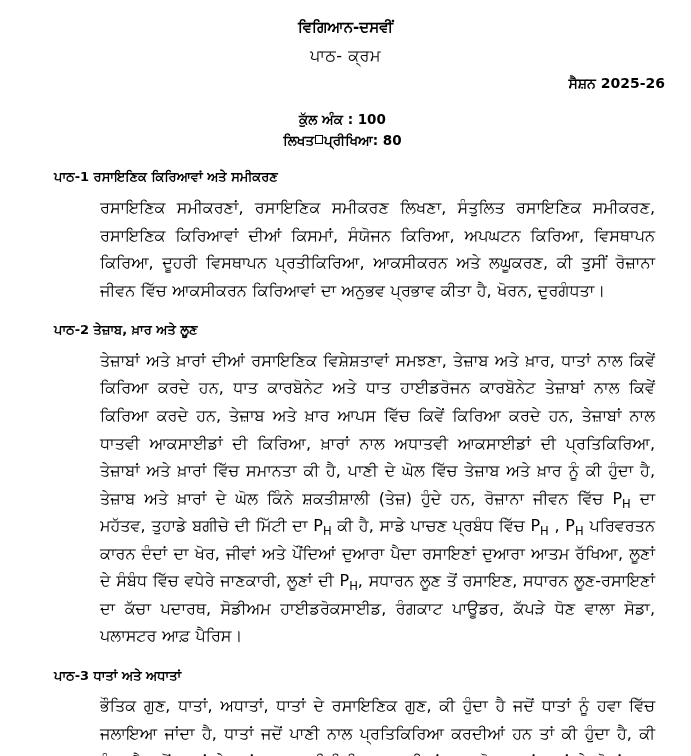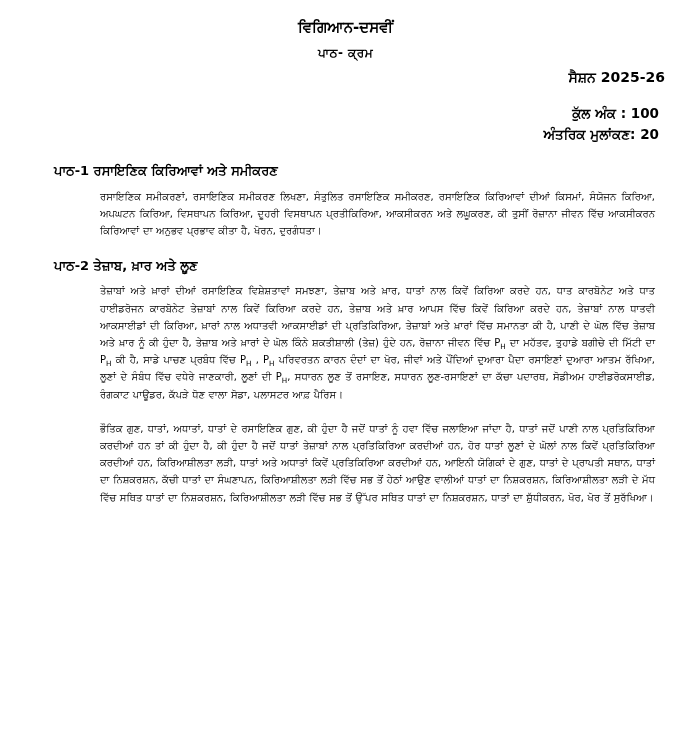--- a/index.html
+++ b/index.html
@@ -26,38 +26,38 @@
   .doc-header {
     text-align: center;
   }
   .doc-title {
     font-size: 15px;
     font-weight: bold;
     line-height: 1.5;
     margin: 0 0 5px 0;
   }
   .doc-subtitle {
-    font-size: 12px;
-    font-weight: bold;
+    font-size: 16px;
+    font-weight: normal;
     line-height: 1.5;
     margin: 0 0 5px 0;
     letter-spacing: 0.5px;
   }
   .doc-session {
     font-size: 14px;
     font-weight: bold;
     line-height: 1.5;
     margin: 0;
     text-align: right;
   }
 
   
   .marks-block {
     margin-top: 15px;
-    text-align: right;
+    text-align: center;
     padding-right: 6px;
   }
   .marks-row {
     font-size: 13.5px;
     font-weight: bold;
     line-height: 1.62;
     white-space: nowrap;
   }
 
   
@@ -69,21 +69,21 @@
     margin-top: 16px;
   }
   .chapter-heading {
     font-size: 13px;
     font-weight: bold;
     margin: 0 0 7px 0;
     padding-left: 28px;
     line-height: 1.45;
   }
   .chapter-body {
-    font-size: 10px;
+    font-size: 16px;
     line-height: 1.72;
     text-align: justify;
     text-justify: inter-word;
     margin: 0;
     padding-left: 74px;
     padding-right: 10px;
     word-spacing: 0.4px;
   }
   .ch1 .chapter-body { margin-bottom: 17px; }
   .ch2 .chapter-body { margin-bottom: 17px; }
@@ -109,34 +109,35 @@
 <div class="page">
 
   <div class="doc-header">
     <div class="doc-title">ਵਿਗਿਆਨ-ਦਸਵੀਂ</div>
     <div class="doc-subtitle">ਪਾਠ- ਕ੍ਰਮ</div>
     <div class="doc-session">ਸੈਸ਼ਨ 2025-26</div>
   </div>
 
   <div class="marks-block">
     <div class="marks-row">ਕੁੱਲ ਅੰਕ : 100</div>
-    <div class="marks-row">ਅੰਤਰਿਕ ਮੁਲਾਂਕਣ: 20</div>
+    <div class="marks-row"><span>ਲਿਖਤ</span><span class="missing-glyph"></span><span>ਪ੍ਰੀਖਿਆ: 80</span></div>
   </div>
 
   <div class="chapters">
 
     <div class="chapter ch1">
       <div class="chapter-heading">ਪਾਠ-1 ਰਸਾਇਣਿਕ ਕਿਰਿਆਵਾਂ ਅਤੇ ਸਮੀਕਰਣ</div>
       <div class="chapter-body">ਰਸਾਇਣਿਕ ਸਮੀਕਰਣਾਂ, ਰਸਾਇਣਿਕ ਸਮੀਕਰਣ ਲਿਖਣਾ, ਸੰਤੁਲਿਤ ਰਸਾਇਣਿਕ ਸਮੀਕਰਣ, ਰਸਾਇਣਿਕ ਕਿਰਿਆਵਾਂ ਦੀਆਂ ਕਿਸਮਾਂ, ਸੰਯੋਜਨ ਕਿਰਿਆ, ਅਪਘਟਨ ਕਿਰਿਆ, ਵਿਸਥਾਪਨ ਕਿਰਿਆ, ਦੂਹਰੀ ਵਿਸਥਾਪਨ ਪ੍ਰਤੀਕਿਰਿਆ, ਆਕਸੀਕਰਨ ਅਤੇ ਲਘੂਕਰਣ, ਕੀ ਤੁਸੀਂ ਰੋਜ਼ਾਨਾ ਜੀਵਨ ਵਿੱਚ ਆਕਸੀਕਰਨ ਕਿਰਿਆਵਾਂ ਦਾ ਅਨੁਭਵ ਪ੍ਰਭਾਵ ਕੀਤਾ ਹੈ, ਖੋਰਨ, ਦੁਰਗੰਧਤਾ।</div>
     </div>
 
     <div class="chapter ch2">
       <div class="chapter-heading">ਪਾਠ-2 ਤੇਜ਼ਾਬ, ਖ਼ਾਰ ਅਤੇ ਲੂਣ</div>
       <div class="chapter-body"><span>ਤੇਜ਼ਾਬਾਂ ਅਤੇ ਖ਼ਾਰਾਂ ਦੀਆਂ ਰਸਾਇਣਿਕ ਵਿਸ਼ੇਸ਼ਤਾਵਾਂ ਸਮਝਣਾ, ਤੇਜ਼ਾਬ ਅਤੇ ਖ਼ਾਰ, ਧਾਤਾਂ ਨਾਲ ਕਿਵੇਂ ਕਿਰਿਆ ਕਰਦੇ ਹਨ, ਧਾਤ ਕਾਰਬੋਨੇਟ ਅਤੇ ਧਾਤ ਹਾਈਡਰੋਜਨ ਕਾਰਬੋਨੇਟ ਤੇਜ਼ਾਬਾਂ ਨਾਲ ਕਿਵੇਂ ਕਿਰਿਆ ਕਰਦੇ ਹਨ, ਤੇਜ਼ਾਬ ਅਤੇ ਖ਼ਾਰ ਆਪਸ ਵਿੱਚ ਕਿਵੇਂ ਕਿਰਿਆ ਕਰਦੇ ਹਨ, ਤੇਜ਼ਾਬਾਂ ਨਾਲ ਧਾਤਵੀ ਆਕਸਾਈਡਾਂ ਦੀ ਕਿਰਿਆ, ਖ਼ਾਰਾਂ ਨਾਲ ਅਧਾਤਵੀ ਆਕਸਾਈਡਾਂ ਦੀ ਪ੍ਰਤਿਕਿਰਿਆ, ਤੇਜ਼ਾਬਾਂ ਅਤੇ ਖ਼ਾਰਾਂ ਵਿੱਚ ਸਮਾਨਤਾ ਕੀ ਹੈ, ਪਾਣੀ ਦੇ ਘੋਲ ਵਿੱਚ ਤੇਜ਼ਾਬ ਅਤੇ ਖ਼ਾਰ ਨੂੰ ਕੀ ਹੁੰਦਾ ਹੈ, ਤੇਜ਼ਾਬ ਅਤੇ ਖ਼ਾਰਾਂ ਦੇ ਘੋਲ ਕਿੰਨੇ ਸ਼ਕਤੀਸ਼ਾਲੀ (ਤੇਜ਼) ਹੁੰਦੇ ਹਨ, ਰੋਜ਼ਾਨਾ ਜੀਵਨ ਵਿੱਚ </span><span><span>P</span><span class="sub">H</span></span><span> ਦਾ ਮਹੱਤਵ, ਤੁਹਾਡੇ ਬਗੀਚੇ ਦੀ ਮਿੱਟੀ ਦਾ </span><span><span>P</span><span class="sub">H</span></span><span> ਕੀ ਹੈ, ਸਾਡੇ ਪਾਚਣ ਪ੍ਰਬੰਧ ਵਿੱਚ </span><span><span>P</span><span class="sub">H</span></span><span> , </span><span><span>P</span><span class="sub">H</span></span><span> ਪਰਿਵਰਤਨ ਕਾਰਨ ਦੰਦਾਂ ਦਾ ਖੋਰ, ਜੀਵਾਂ ਅਤੇ ਪੌਂਦਿਆਂ ਦੁਆਰਾ ਪੈਦਾ ਰਸਾਇਣਾਂ ਦੁਆਰਾ ਆਤਮ ਰੱਖਿਆ, ਲੂਣਾਂ ਦੇ ਸੰਬੰਧ ਵਿੱਚ ਵਧੇਰੇ ਜਾਣਕਾਰੀ, ਲੂਣਾਂ ਦੀ </span><span><span>P</span><span class="sub">H</span></span><span>, ਸਧਾਰਨ ਲੂਣ ਤੋਂ ਰਸਾਇਣ, ਸਧਾਰਨ ਲੂਣ-ਰਸਾਇਣਾਂ ਦਾ ਕੱਚਾ ਪਦਾਰਥ, ਸੋਡੀਅਮ ਹਾਈਡਰੋਕਸਾਈਡ, ਰੰਗਕਾਟ ਪਾਊਡਰ, ਕੱਪੜੇ ਧੋਣ ਵਾਲਾ ਸੋਡਾ, ਪਲਾਸਟਰ ਆਫ਼ ਪੈਰਿਸ।</span></div>
     </div>
 
     <div class="chapter ch3">
+      <div class="chapter-heading">ਪਾਠ-3 ਧਾਤਾਂ ਅਤੇ ਅਧਾਤਾਂ</div>
       <div class="chapter-body">ਭੌਤਿਕ ਗੁਣ, ਧਾਤਾਂ, ਅਧਾਤਾਂ, ਧਾਤਾਂ ਦੇ ਰਸਾਇਣਿਕ ਗੁਣ, ਕੀ ਹੁੰਦਾ ਹੈ ਜਦੋਂ ਧਾਤਾਂ ਨੂੰ ਹਵਾ ਵਿੱਚ ਜਲਾਇਆ ਜਾਂਦਾ ਹੈ, ਧਾਤਾਂ ਜਦੋਂ ਪਾਣੀ ਨਾਲ ਪ੍ਰਤਿਕਿਰਿਆ ਕਰਦੀਆਂ ਹਨ ਤਾਂ ਕੀ ਹੁੰਦਾ ਹੈ, ਕੀ ਹੁੰਦਾ ਹੈ ਜਦੋਂ ਧਾਤਾਂ ਤੇਜ਼ਾਬਾਂ ਨਾਲ ਪ੍ਰਤਿਕਿਰਿਆ ਕਰਦੀਆਂ ਹਨ, ਹੋਰ ਧਾਤਾਂ ਲੂਣਾਂ ਦੇ ਘੋਲਾਂ ਨਾਲ ਕਿਵੇਂ ਪ੍ਰਤਿਕਿਰਿਆ ਕਰਦੀਆਂ ਹਨ, ਕਿਰਿਆਸ਼ੀਲਤਾ ਲੜੀ, ਧਾਤਾਂ ਅਤੇ ਅਧਾਤਾਂ ਕਿਵੇਂ ਪ੍ਰਤਿਕਿਰਿਆ ਕਰਦੀਆਂ ਹਨ, ਆਇਨੀ ਯੋਗਿਕਾਂ ਦੇ ਗੁਣ, ਧਾਤਾਂ ਦੇ ਪ੍ਰਾਪਤੀ ਸਥਾਨ, ਧਾਤਾਂ ਦਾ ਨਿਸ਼ਕਰਸ਼ਨ, ਕੱਚੀ ਧਾਤਾਂ ਦਾ ਸੰਘਣਾਪਨ, ਕਿਰਿਆਸ਼ੀਲਤਾ ਲੜੀ ਵਿੱਚ ਸਭ ਤੋਂ ਹੇਠਾਂ ਆਉਣ ਵਾਲੀਆਂ ਧਾਤਾਂ ਦਾ ਨਿਸ਼ਕਰਸ਼ਨ, ਕਿਰਿਆਸ਼ੀਲਤਾ ਲੜੀ ਦੇ ਮੱਧ ਵਿੱਚ ਸਥਿਤ ਧਾਤਾਂ ਦਾ ਨਿਸ਼ਕਰਸ਼ਨ, ਕਿਰਿਆਸ਼ੀਲਤਾ ਲੜੀ ਵਿੱਚ ਸਭ ਤੋਂ ਉੱਪਰ ਸਥਿਤ ਧਾਤਾਂ ਦਾ ਨਿਸ਼ਕਰਸ਼ਨ, ਧਾਤਾਂ ਦਾ ਸ਼ੁੱਧੀਕਰਨ, ਖੋਰ, ਖੋਰ ਤੋਂ ਸੁਰੱਖਿਆ।</div>
     </div>
 
   </div>
 
 </div>
 
 </body></html>

